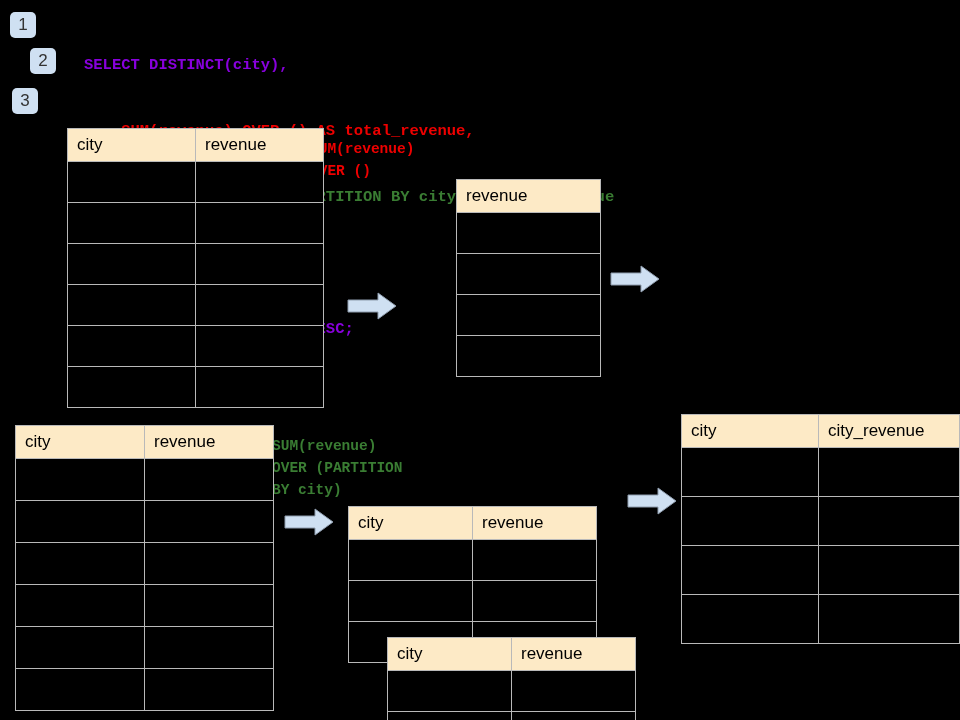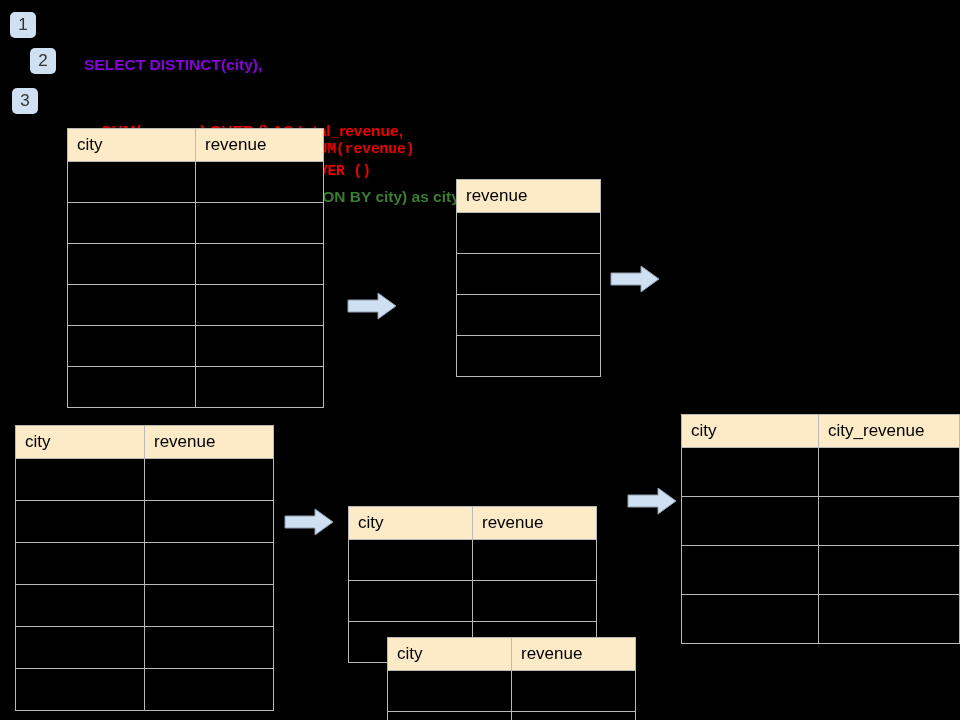--- a/index.html
+++ b/index.html
@@ -33,21 +33,21 @@
   }
   #badge-1 { left: 10px; top: 12px; }
   #badge-2 { left: 30px; top: 48px; }
   #badge-3 { left: 12px; top: 88px; }
 
   
   .sql-block {
     position: absolute;
     left: 84px;
     top: 10px;
-    font-family: Liberation Sans, sans-serif;
+    font-family: Liberation Mono, monospace;
     font-size: 15.5px;
     font-weight: bold;
     line-height: 22px;
     white-space: pre;
     letter-spacing: 0px;
   }
   .sql-line { white-space: pre; }
   .c-purple { color: #8800dd; }
   .c-red    { color: #ee0000; }
   .c-green  { color: #3a7d33; }
@@ -156,20 +156,23 @@
     <div class="sql-line c-purple">SELECT DISTINCT(city),</div>
     <div class="sql-line c-red">    SUM(revenue) OVER () AS total_revenue,</div>
     <div class="sql-line c-green">    SUM(revenue) OVER (PARTITION BY city) as city_revenue</div>
     <div class="sql-line c-purple">  FROM rides</div>
     <div class="sql-line c-purple">  ORDER by city_revenue DESC;</div>
   </div>
 
 
   <div class="annot" id="annot-total">SUM(revenue)
 OVER ()</div>
+  <div class="annot" id="annot-part">SUM(revenue)
+OVER (PARTITION
+BY city)</div>
 
   <table class="tbl" id="tbl-rides">
     <tbody>
         <tr>
       <td class="hdr">city</td>
       <td class="hdr">revenue</td>
     </tr>
     <tr>
           <td class="cell"></td>
           <td class="cell"></td>

